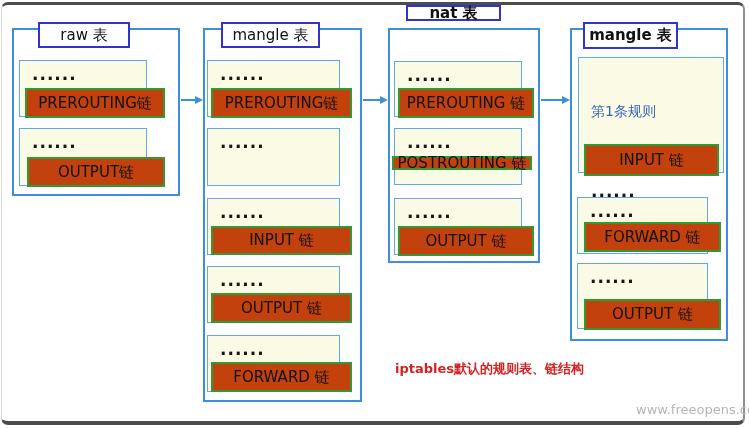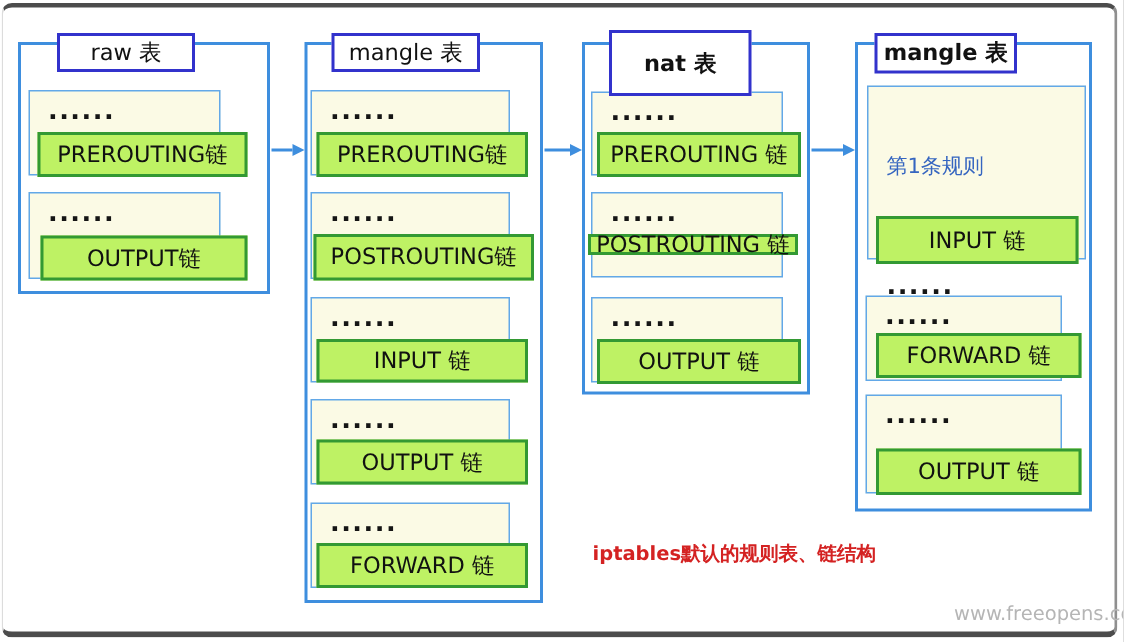--- a/index.html
+++ b/index.html
@@ -18,21 +18,21 @@
     position:absolute;border:2px solid #3232cc;background:#fff;z-index:6;box-sizing:border-box;
     display:flex;align-items:center;justify-content:center;font-size:15px;color:#111;
   }
   .ttl.b{font-weight:bold;}
   .cream{
     position:absolute;background:#fbfae5;border:1px solid #62a8e8;z-index:2;box-sizing:border-box;
     padding:6px 4px 0 12px;
   }
   .dots{display:block;font-weight:bold;font-size:17px;line-height:15px;letter-spacing:1px;color:#151515;}
   .chain{
-    position:absolute;background:#bef264;border:2px solid #339933;z-index:3;box-sizing:border-box;
+    position:absolute;background:#c2410c;border:2px solid #339933;z-index:3;box-sizing:border-box;
     display:flex;align-items:center;justify-content:center;font-size:15px;color:#111;white-space:nowrap;
   }
   .rules{font-size:14px;line-height:18px;color:#3565c0;margin:2px 0 8px 0;}
   .rules div{white-space:nowrap;margin-top:38px;}
   .arrow{position:absolute;height:0;border-top:2px solid #3e8ede;z-index:1;}
   .arrow::after{
     content:"";position:absolute;right:-8px;top:-5px;width:0;height:0;
     border-left:8px solid #3e8ede;border-top:4px solid transparent;border-bottom:4px solid transparent;
   }
   .caption{position:absolute;left:395px;top:360px;font-size:13px;font-weight:bold;color:#d42222;z-index:5;white-space:nowrap;}
@@ -44,42 +44,41 @@
 <div id="canvas">
   <div class="frame"></div>
 
   <div class="ctr" style="left:12px;top:28px;width:168px;height:168px"></div>
   <div class="ctr" style="left:203px;top:28px;width:159px;height:374px"></div>
   <div class="ctr" style="left:388px;top:28px;width:152px;height:235px"></div>
   <div class="ctr" style="left:570px;top:28px;width:158px;height:313px"></div>
 
   <div class="ttl" style="left:221px;top:22px;width:99px;height:26px">mangle 表</div>
   <div class="ttl" style="left:38px;top:22px;width:92px;height:26px">raw 表</div>
-  <div class="ttl b" style="left:406px;top:20px;width:95px;height:44px">nat 表</div>
+  <div class="ttl b" style="left:406px;top:5px;width:95px;height:16px">nat 表</div>
   <div class="ttl b" style="left:583px;top:22px;width:95px;height:27px">mangle 表</div>
 
   <div class="cream" style="left:19px;top:60px;width:128px;height:57px">
     <span class="dots">......</span>
   </div>
   <div class="chain" style="left:25px;top:88px;width:140px;height:30px">PREROUTING链</div>
 
   <div class="cream" style="left:19px;top:128px;width:128px;height:58px">
     <span class="dots">......</span>
   </div>
   <div class="chain" style="left:27px;top:157px;width:138px;height:30px">OUTPUT链</div>
 
   <div class="cream" style="left:207px;top:60px;width:133px;height:57px">
     <span class="dots">......</span>
   </div>
   <div class="chain" style="left:211px;top:88px;width:141px;height:30px">PREROUTING链</div>
 
   <div class="cream" style="left:207px;top:128px;width:133px;height:58px">
     <span class="dots">......</span>
   </div>
-  <div class="chain" style="left:209px;top:156px;width:147px;height:31px">POSTROUTING链</div>
 
   <div class="cream" style="left:207px;top:198px;width:133px;height:57px">
     <span class="dots">......</span>
   </div>
   <div class="chain" style="left:211px;top:226px;width:141px;height:29px">INPUT 链</div>
 
   <div class="cream" style="left:207px;top:266px;width:133px;height:57px">
     <span class="dots">......</span>
   </div>
   <div class="chain" style="left:211px;top:293px;width:141px;height:30px">OUTPUT 链</div>

